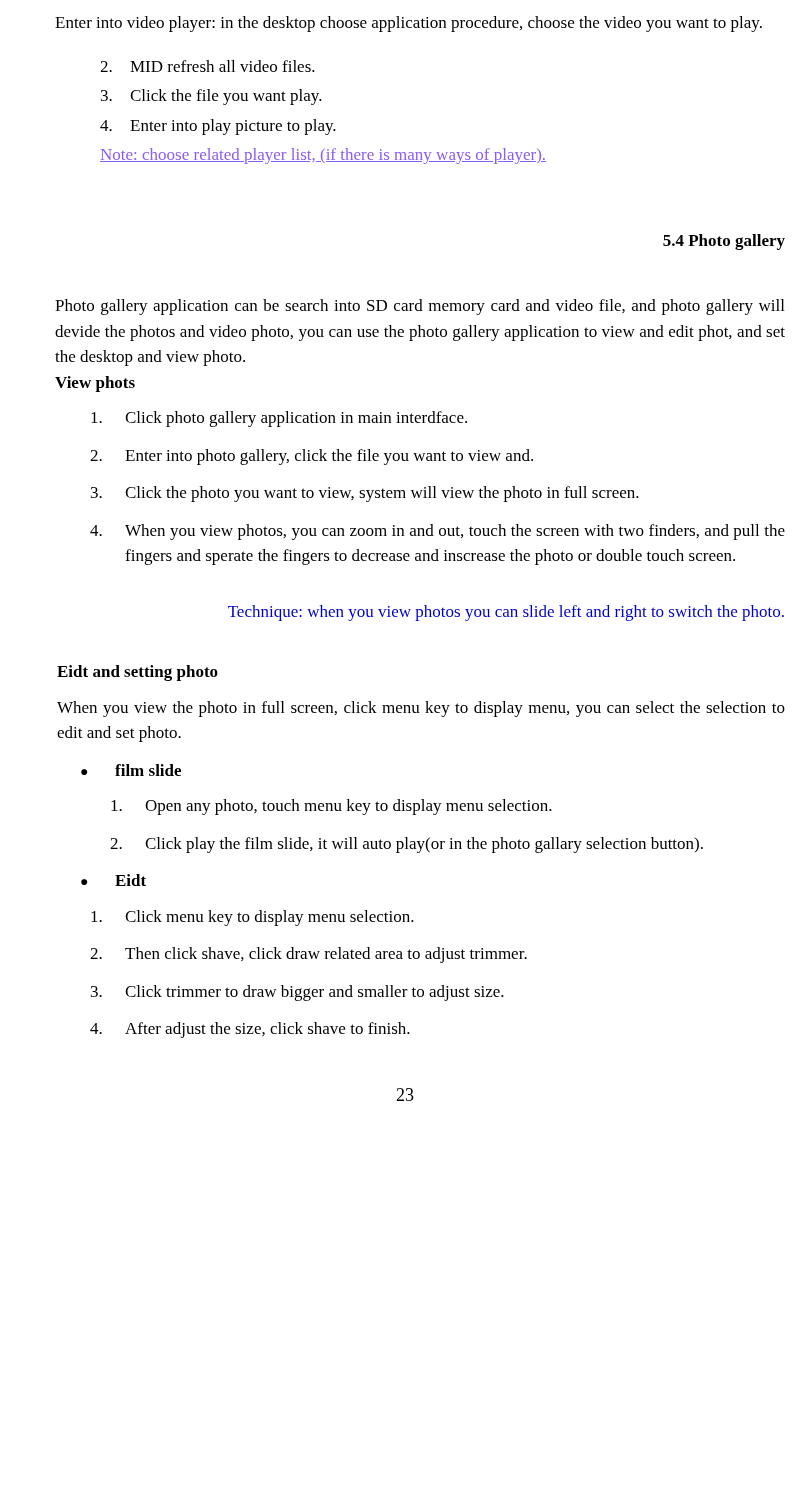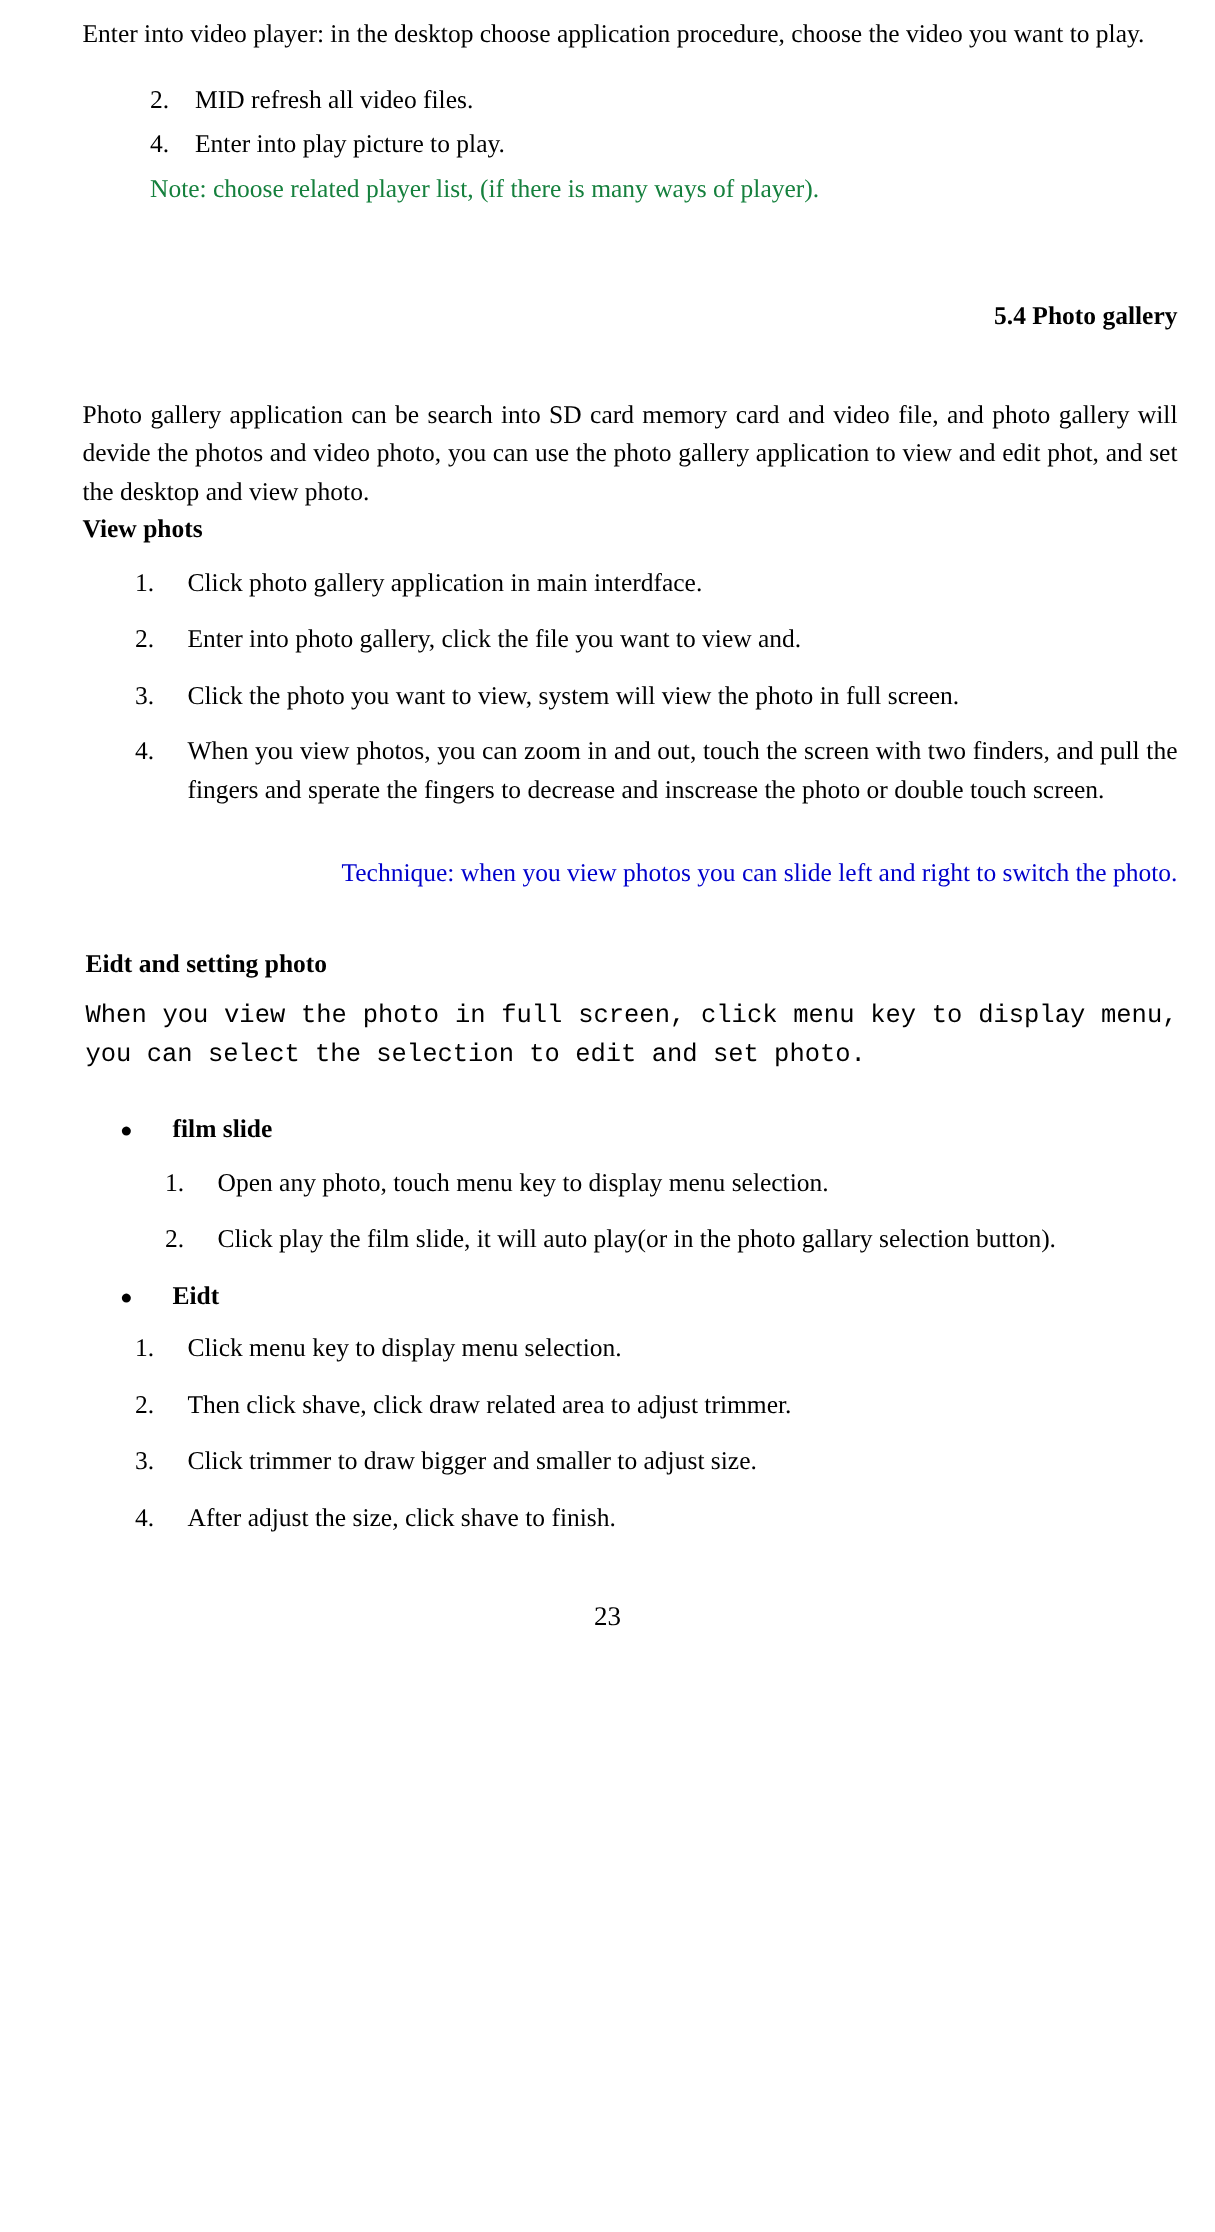--- a/index.html
+++ b/index.html
@@ -22,23 +22,24 @@
     margin-left: 75px;
   }
   .num-item {
     margin-bottom: 4px;
   }
   .num-marker {
     display: inline-block;
     width: 30px;
   }
   .note {
-    color: #15803d;
+    color: #8b5cf6;
     margin-left: 75px;
     margin-bottom: 60px;
+    text-decoration: underline;
   }
   .section-heading {
     font-weight: bold;
     margin-bottom: 40px;
     margin-top: 30px;
     text-align: right;
   }
   .body-text {
     margin-left: 30px;
     text-align: justify;
@@ -71,22 +72,21 @@
     text-align: right;
   }
   .edit-heading {
     font-weight: bold;
     margin-left: 32px;
     margin-bottom: 10px;
   }
   .edit-intro {
     margin-left: 32px;
     text-align: justify;
-    margin-bottom: 24px;
-    font-family: Liberation Mono, monospace;
+    margin-bottom: 12px;
   }
   .bullet-item {
     margin-left: 55px;
     margin-bottom: 10px;
     font-weight: bold;
   }
   .bullet-marker {
     display: inline-block;
     width: 35px;
     font-size: 14px;
@@ -114,20 +114,21 @@
     margin-top: 40px;
   }
 </style>
 </head>
 <body>
 
 <div class="intro-text">Enter into video player: in the desktop choose application procedure, choose the video you want to play.</div>
 
 <div class="num-list">
   <div class="num-item"><span class="num-marker">2.</span><span>MID refresh all video files.</span></div>
+  <div class="num-item"><span class="num-marker">3.</span><span>Click the file you want play.</span></div>
   <div class="num-item"><span class="num-marker">4.</span><span>Enter into play picture to play.</span></div>
 </div>
 
 <div class="note">Note: choose related player list, (if there is many ways of player).</div>
 
 <div class="section-heading">5.4 Photo gallery</div>
 
 <div class="body-text">Photo gallery application can be search into SD card memory card and video file, and photo gallery will devide the photos and video photo, you can use the photo gallery application to view and edit phot, and set the desktop and view photo.</div>
 
 <div class="sub-heading">View phots</div>

